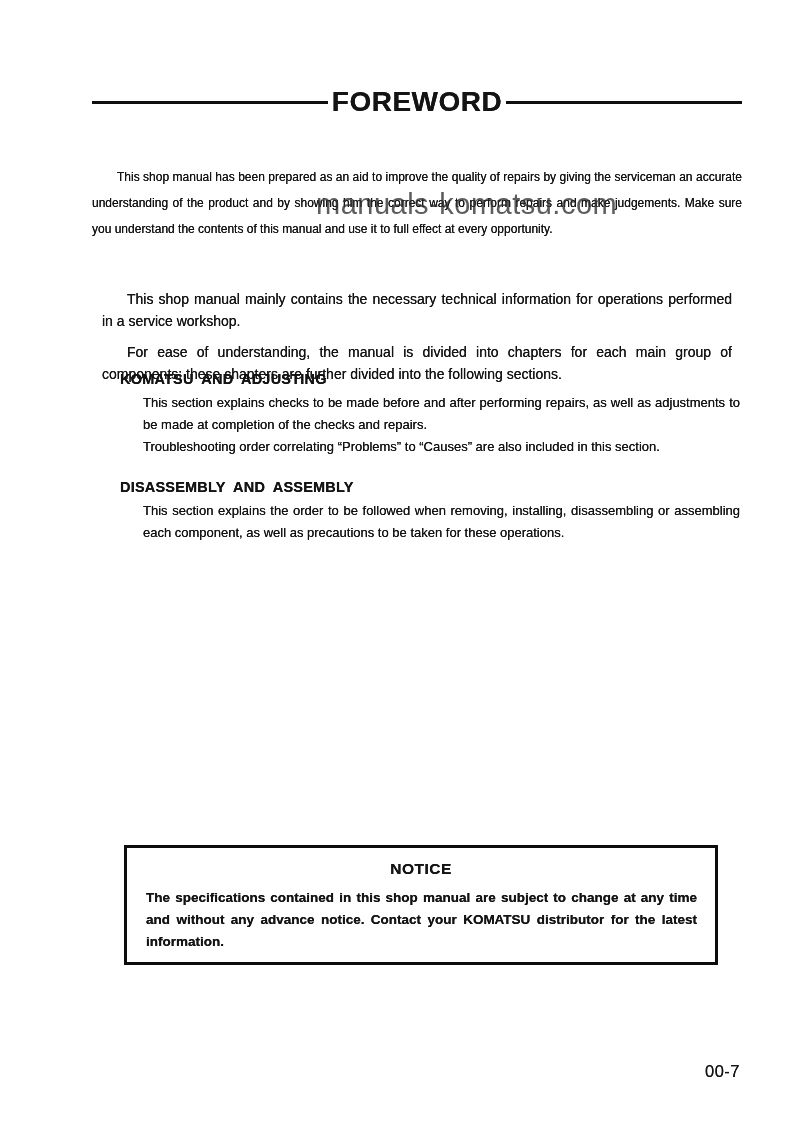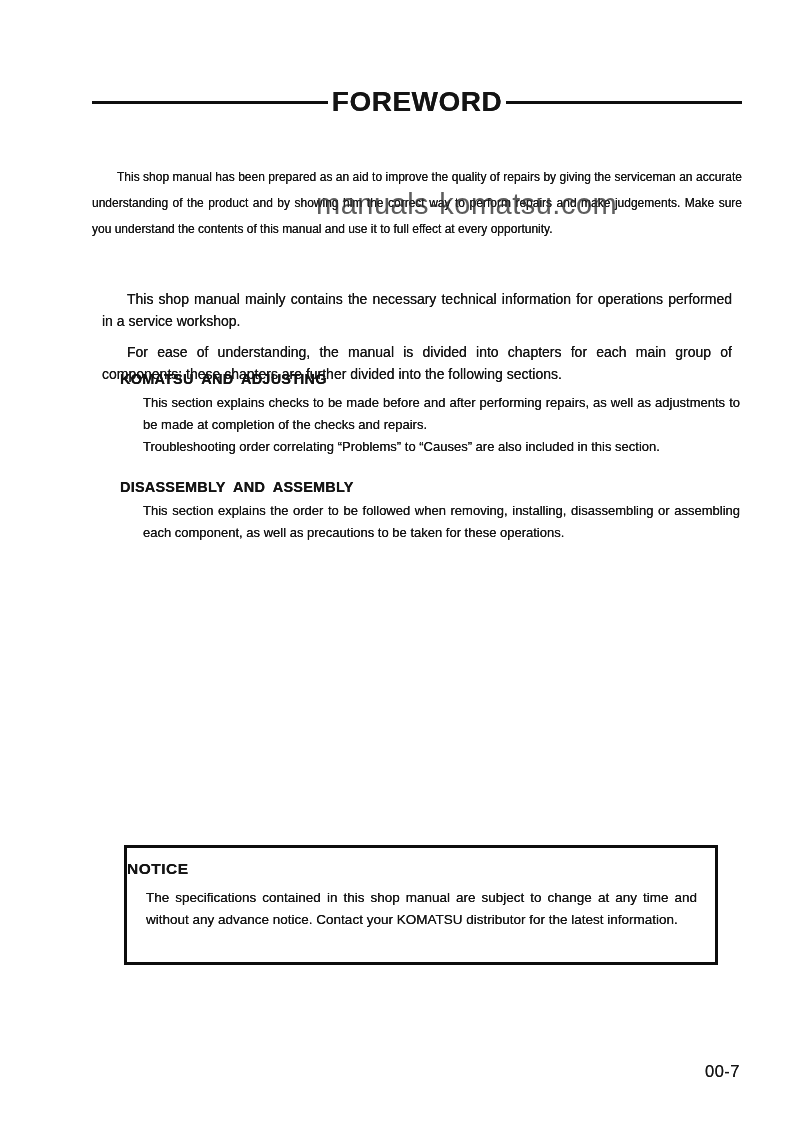--- a/index.html
+++ b/index.html
@@ -108,28 +108,29 @@
     left: 124px;
     top: 845px;
     width: 594px;
     height: 120px;
     border: 3px solid #0d0d0d;
     box-sizing: border-box;
     background: #ffffff;
   }
   .notice-box h3 {
     margin: 12px 0 0;
+    text-align: center;
     font-size: 15.5px;
     font-weight: bold;
     letter-spacing: 0.5px;
   }
   .notice-box p {
     margin: 9px 18px 0 19px;
     font-size: 13.5px;
-    font-weight: normal;
+    font-weight: bold;
     line-height: 22px;
     text-align: justify;
   }
 
   
   .page-number {
     position: absolute;
     left: 705px;
     top: 1062px;
     font-size: 16.5px;

